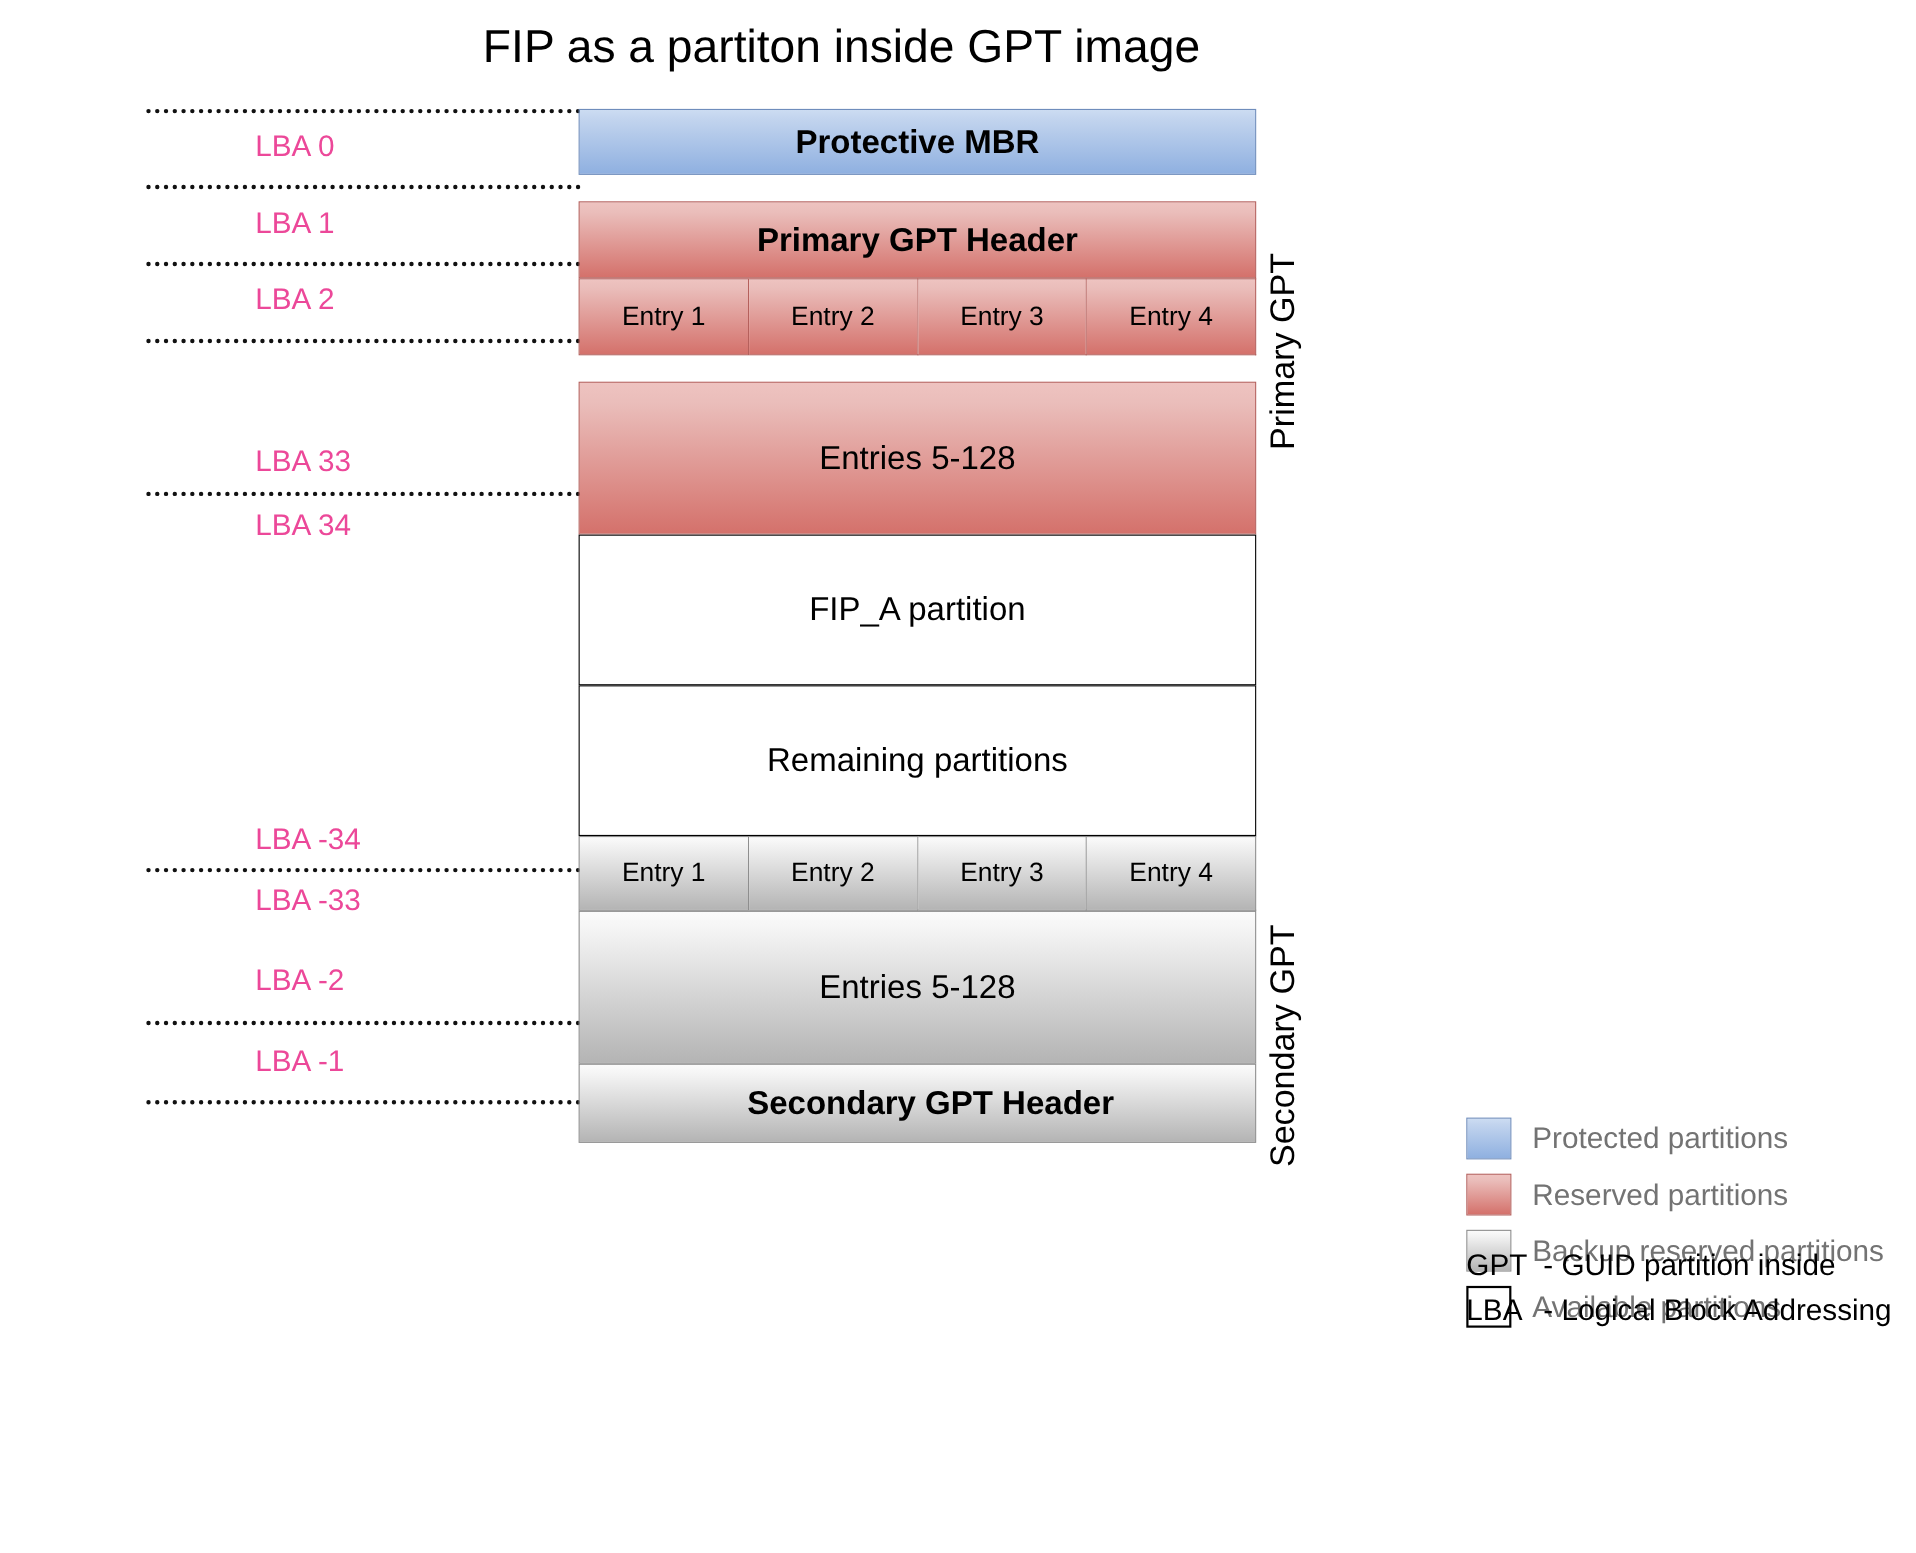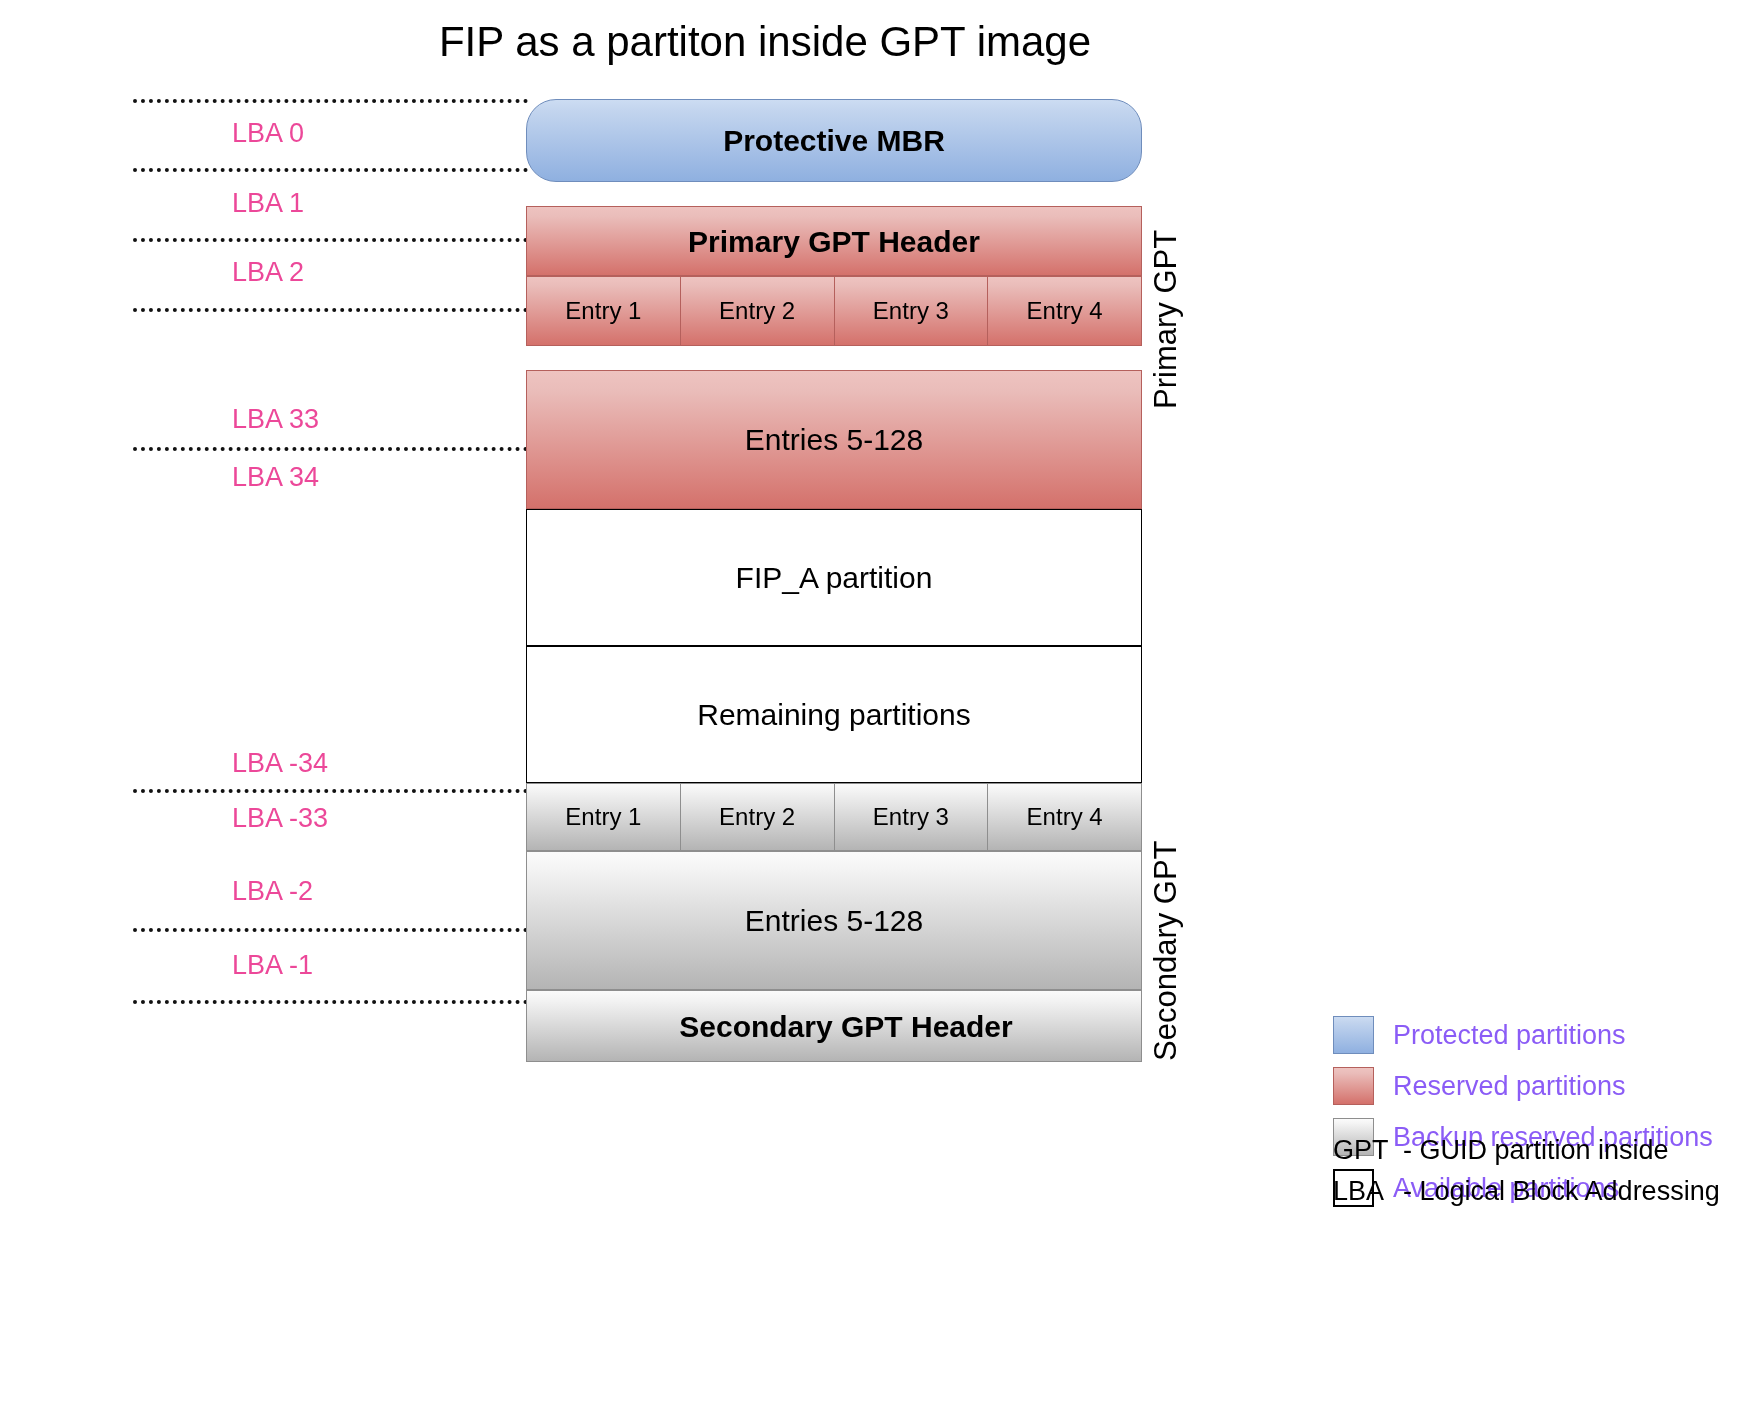--- a/index.html
+++ b/index.html
@@ -164,21 +164,21 @@
     border: 1px solid #8e8e8e;
   }
   .legend-swatch.white {
     background: #ffffff;
     border: 2px solid #000000;
   }
   .legend-text {
     margin-left: 19px;
     font-size: 27px;
     white-space: nowrap;
-    color: #8b5cf6;
+    color: #737373;
   }
 
   
   #abbrev-key {
     position: absolute;
     left: 1333px;
     top: 1135px;
     width: 400px;
   }
   .abbrev-row {
@@ -218,21 +218,21 @@
     <div class="lba-label" style="top: 259px;">LBA 2</div>
     <div class="lba-label" style="top: 406px;">LBA 33</div>
     <div class="lba-label" style="top: 464px;">LBA 34</div>
     <div class="lba-label" style="top: 750px;">LBA -34</div>
     <div class="lba-label" style="top: 805px;">LBA -33</div>
     <div class="lba-label" style="top: 878px;">LBA -2</div>
     <div class="lba-label" style="top: 952px;">LBA -1</div>
   </div>
 
 <div id="partition-stack">
-    <div class="band fill-blue" style="height: 83px; border-radius: 30px;">
+    <div class="band fill-blue" style="height: 60px;">
       <span class="band-label bold-label">Protective MBR</span>
     </div>
     <div class="band fill-red" style="height: 70px;">
       <span class="band-label bold-label">Primary GPT Header</span>
     </div>
     <div class="entry-row" style="height: 70px;">
       <div class="entry-cell red">Entry 1</div>
       <div class="entry-cell red">Entry 2</div>
       <div class="entry-cell red">Entry 3</div>
       <div class="entry-cell red">Entry 4</div>

